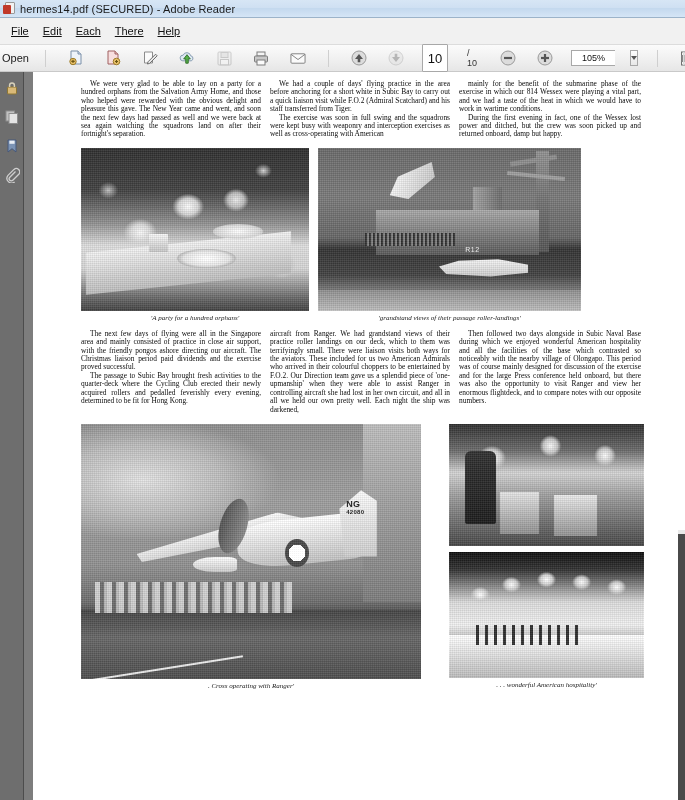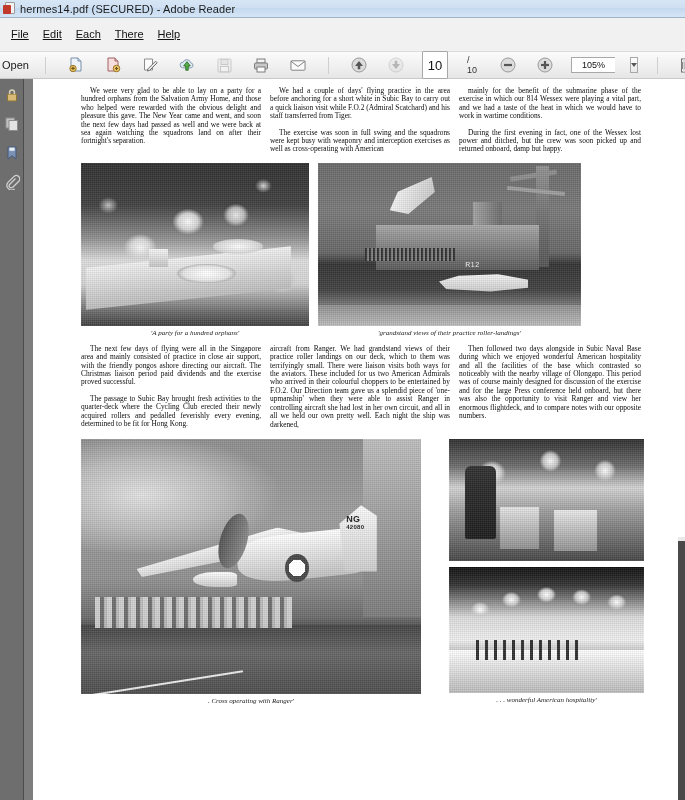--- a/index.html
+++ b/index.html
@@ -34,21 +34,21 @@
     width: 8px; height: 9px; background: #c0392b;
     border-radius: 1px;
   }
   .titlebar .title {
     font-size: 11px; color: #1b1b1b; white-space: nowrap;
     letter-spacing: .1px;
   }
 
   
   .menubar {
-    height: 34px;
+    height: 27px;
     background: #f1f1f1;
     border-bottom: 1px solid #dcdcdc;
     display: flex; align-items: center;
     padding-left: 4px;
   }
   .menubar .menu-item {
     font-size: 11px; color: #111;
     padding: 2px 7px 3px 7px;
     cursor: default;
   }
@@ -150,21 +150,21 @@
     margin: 0 0 0 0;
     font-family: "Liberation Serif", serif;
     font-size: 7.4px;
     line-height: 8.4px;
     text-align: justify;
     text-indent: 9px;
     color: #0b0b0b;
     hyphens: auto;
     -webkit-hyphens: auto;
   }
-  p.body + p.body { margin-top: 8px; }
+  p.body + p.body { margin-top: 0px; }
 
   .caption {
     font-family: "Liberation Serif", serif;
     font-style: italic;
     font-size: 7px;
     text-align: center;
     color: #1a1a1a;
     margin-top: 3px;
   }
 
@@ -604,21 +604,21 @@
               <div class="ly mast2"></div>
               <div class="ly mast3"></div>
               <div class="ly funnel"></div>
               <div class="ly island"></div>
               <div class="ly crowd"></div>
               <div class="ly plane-up"></div>
               <div class="ly aircraft"></div>
               <div class="ly r12">R12</div>
               <div class="ly deckline"></div>
             </div>
-            <div class="caption">'grandstand views of their practice roller-landings'</div>
+            <div class="caption">'grandstand views of their passage roller-landings'</div>
           </div>
         </div>
 
         <div class="cols" style="margin-top:8px;">
           <div class="col">
             <p class="body">The next few days of flying were all in the Singapore area and mainly consisted of practice in close air support, with the friendly pongos ashore directing our aircraft. The Christmas liaison period paid dividends and the exercise proved successful.</p>
             <p class="body">The passage to Subic Bay brought fresh activities to the quarter-deck where the Cycling Club erected their newly acquired rollers and pedalled feverishly every evening, determined to be fit for Hong Kong.</p>
           </div>
           <div class="col">
             <p class="body" style="text-indent:0;">aircraft from Ranger. We had grandstand views of their practice roller landings on our deck, which to them was terrifyingly small. There were liaison visits both ways for the aviators. These included for us two American Admirals who arrived in their colourful choppers to be entertained by F.O.2. Our Direction team gave us a splendid piece of 'one-upmanship' when they were able to assist Ranger in controlling aircraft she had lost in her own circuit, and all in all we held our own pretty well. Each night the ship was darkened,</p>

